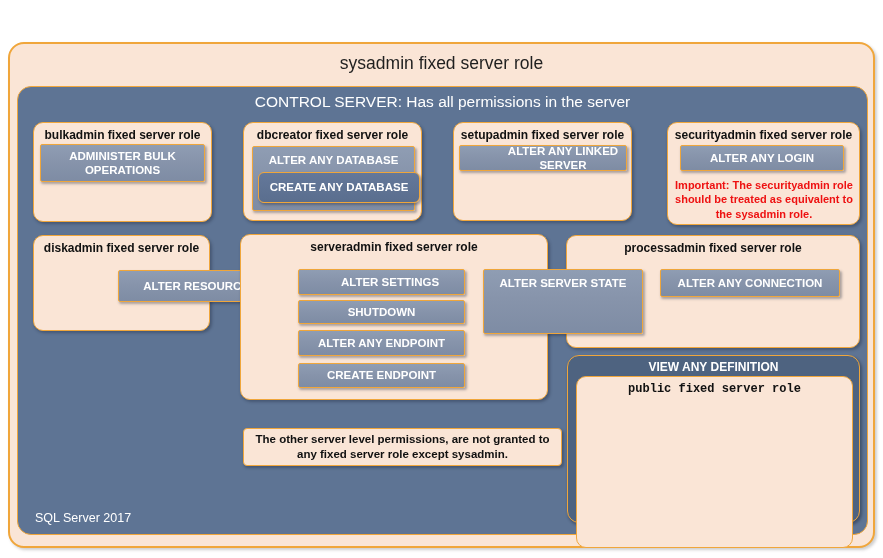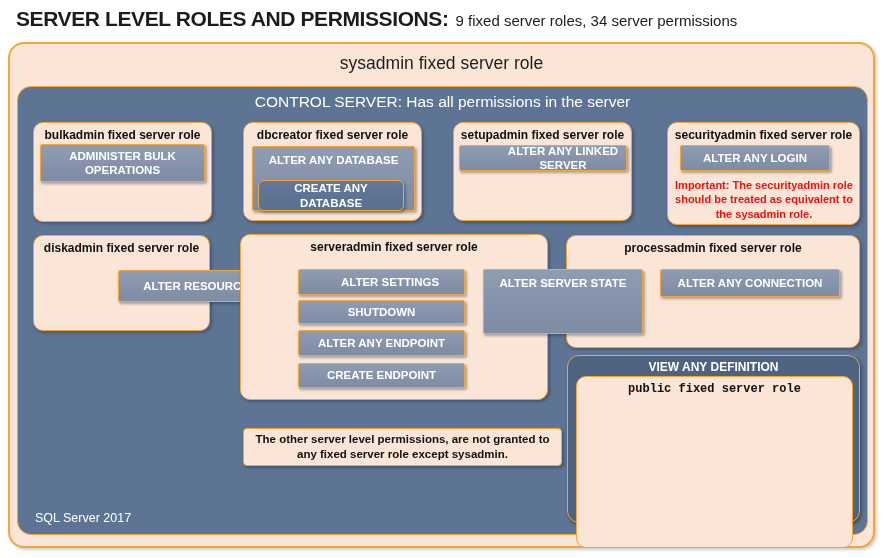--- a/index.html
+++ b/index.html
@@ -134,53 +134,49 @@
   .footer-label {
     left: 35px; top: 511px;
     font-size: 12.5px; color: #ffffff;
   }
 </style>
 </head>
 <body>
 
 <div class="canvas">
 
-  <div class="abs page-title">
-    <span class="t-main">SERVER LEVEL ROLES AND PERMISSIONS:</span>
-    <span class="t-sub">9 fixed server roles, 34 server permissions</span>
-  </div>
 
   <div class="abs sysadmin-box"></div>
   <div class="abs sysadmin-label">sysadmin fixed server role</div>
 
   <div class="abs control-box"></div>
   <div class="abs control-label">CONTROL SERVER: Has all permissions in the server</div>
 
   <div class="abs role-box" style="left:33px; top:122px; width:179px; height:100px;">
     <div class="role-header">bulkadmin fixed server role</div>
   </div>
   <div class="abs perm-box" style="left:40px; top:144px; width:165px; height:38px;">ADMINISTER BULK OPERATIONS</div>
 
   <div class="abs role-box" style="left:243px; top:122px; width:179px; height:99px;">
     <div class="role-header">dbcreator fixed server role</div>
   </div>
   <div class="abs perm-box top-label" style="left:252px; top:146px; width:163px; height:65px;">
     <span>ALTER ANY DATABASE</span>
   </div>
-  <div class="abs perm-box nested-dark" style="left:258px; top:172px; width:146px; height:31px;margin-top:8px;">CREATE ANY DATABASE</div>
+  <div class="abs perm-box nested-dark" style="left:258px; top:172px; width:162px; height:31px;">CREATE ANY DATABASE</div>
 
   <div class="abs role-box" style="left:453px; top:122px; width:179px; height:99px;">
     <div class="role-header">setupadmin fixed server role</div>
   </div>
   <div class="abs perm-box" style="left:459px; top:145px; width:168px; height:26px;padding-left:44px;">ALTER ANY LINKED SERVER</div>
 
   <div class="abs role-box" style="left:667px; top:122px; width:193px; height:103px;">
     <div class="role-header">securityadmin fixed server role</div>
   </div>
-  <div class="abs perm-box" style="left:680px; top:145px; width:150px; height:26px;">ALTER ANY LOGIN</div>
+  <div class="abs perm-box" style="left:680px; top:145px; width:164px; height:26px;">ALTER ANY LOGIN</div>
   <div class="abs warning-text" style="left:674px; top:178px; width:180px;">Important: The securityadmin role should be treated as equivalent to the sysadmin role.</div>
 
   <div class="abs role-box" style="left:33px; top:235px; width:177px; height:96px;">
     <div class="role-header">diskadmin fixed server role</div>
   </div>
   <div class="abs perm-box" style="left:118px; top:270px; width:164px; height:32px;">ALTER RESOURCES</div>
 
   <div class="abs role-box" style="left:240px; top:234px; width:308px; height:166px;">
     <div class="role-header">serveradmin fixed server role</div>
   </div>

